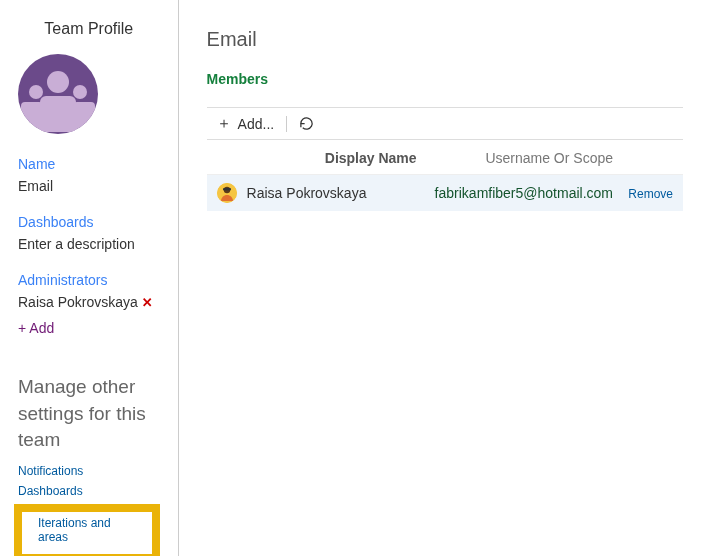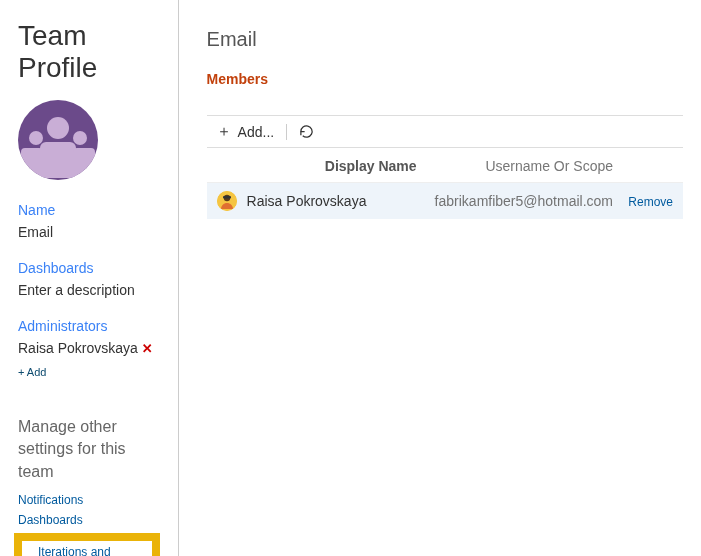--- a/index.html
+++ b/index.html
@@ -15,24 +15,25 @@
     .sidebar {
       width: 215px;
       padding: 20px 18px 20px 18px;
       border-right: 1px solid #ccc;
     }
     .main {
       flex: 1;
       padding: 28px 18px 20px 28px;
     }
     .sidebar-title {
-      font-size: 28px;
+      font-size: 16px;
       font-weight: 400;
       color: #333;
       margin-bottom: 16px;
+      text-align: center;
     }
     .avatar-large {
       width: 80px;
       height: 80px;
       border-radius: 50%;
       background: #6b4a8a;
       position: relative;
       overflow: hidden;
       margin-bottom: 22px;
     }
@@ -74,29 +75,29 @@
       font-size: 13px;
       padding: 0 2px;
       cursor: pointer;
     }
     .link {
       color: #005a9e;
       cursor: pointer;
       font-size: 12px;
     }
     .add-link {
-      color: #0c4a6e;
-      cursor: pointer;
-      font-size: 11px;
+      color: #701a75;
+      cursor: pointer;
+      font-size: 14px;
       margin-bottom: 22px;
       display: block;
     }
     .settings-label {
       color: #666;
-      font-size: 16px;
+      font-size: 19px;
       margin-bottom: 10px;
       line-height: 1.4;
       margin-top: 38px;
     }
     .settings-links .link {
       display: block;
       margin-bottom: 6px;
     }
     .highlight-box {
       border: 8px solid #eab308;
@@ -105,24 +106,24 @@
       margin-left: -4px;
     }
     
     .main-title {
       font-size: 20px;
       font-weight: 400;
       color: #555;
       margin-bottom: 20px;
     }
     .members-label {
-      color: #c2410c;
+      color: #15803d;
       font-weight: 600;
       font-size: 14px;
-      margin-bottom: 28px;
+      margin-bottom: 20px;
     }
     .toolbar {
       display: flex;
       align-items: center;
       gap: 8px;
       padding: 6px 10px;
       border-top: 1px solid #ddd;
       border-bottom: 1px solid #ddd;
     }
     .add-btn {
@@ -172,21 +173,21 @@
       background: #f5c542;
       margin-right: 10px;
       display: flex;
       align-items: center;
       justify-content: center;
       font-size: 12px;
       overflow: hidden;
     }
     .member-avatar svg { width: 20px; height: 20px; }
     .table-row .col-name { display: flex; align-items: center; font-weight: 400; }
-    .table-row .col-user { color: #737373; }
+    .table-row .col-user { color: #14532d; }
     .table-row .col-action .link { color: #005a9e; }
   </style>
 </head>
 <body>
 
 <div class="sidebar">
   <div class="sidebar-title">Team Profile</div>
 
   <div class="avatar-large">
     <div class="head1"></div>

